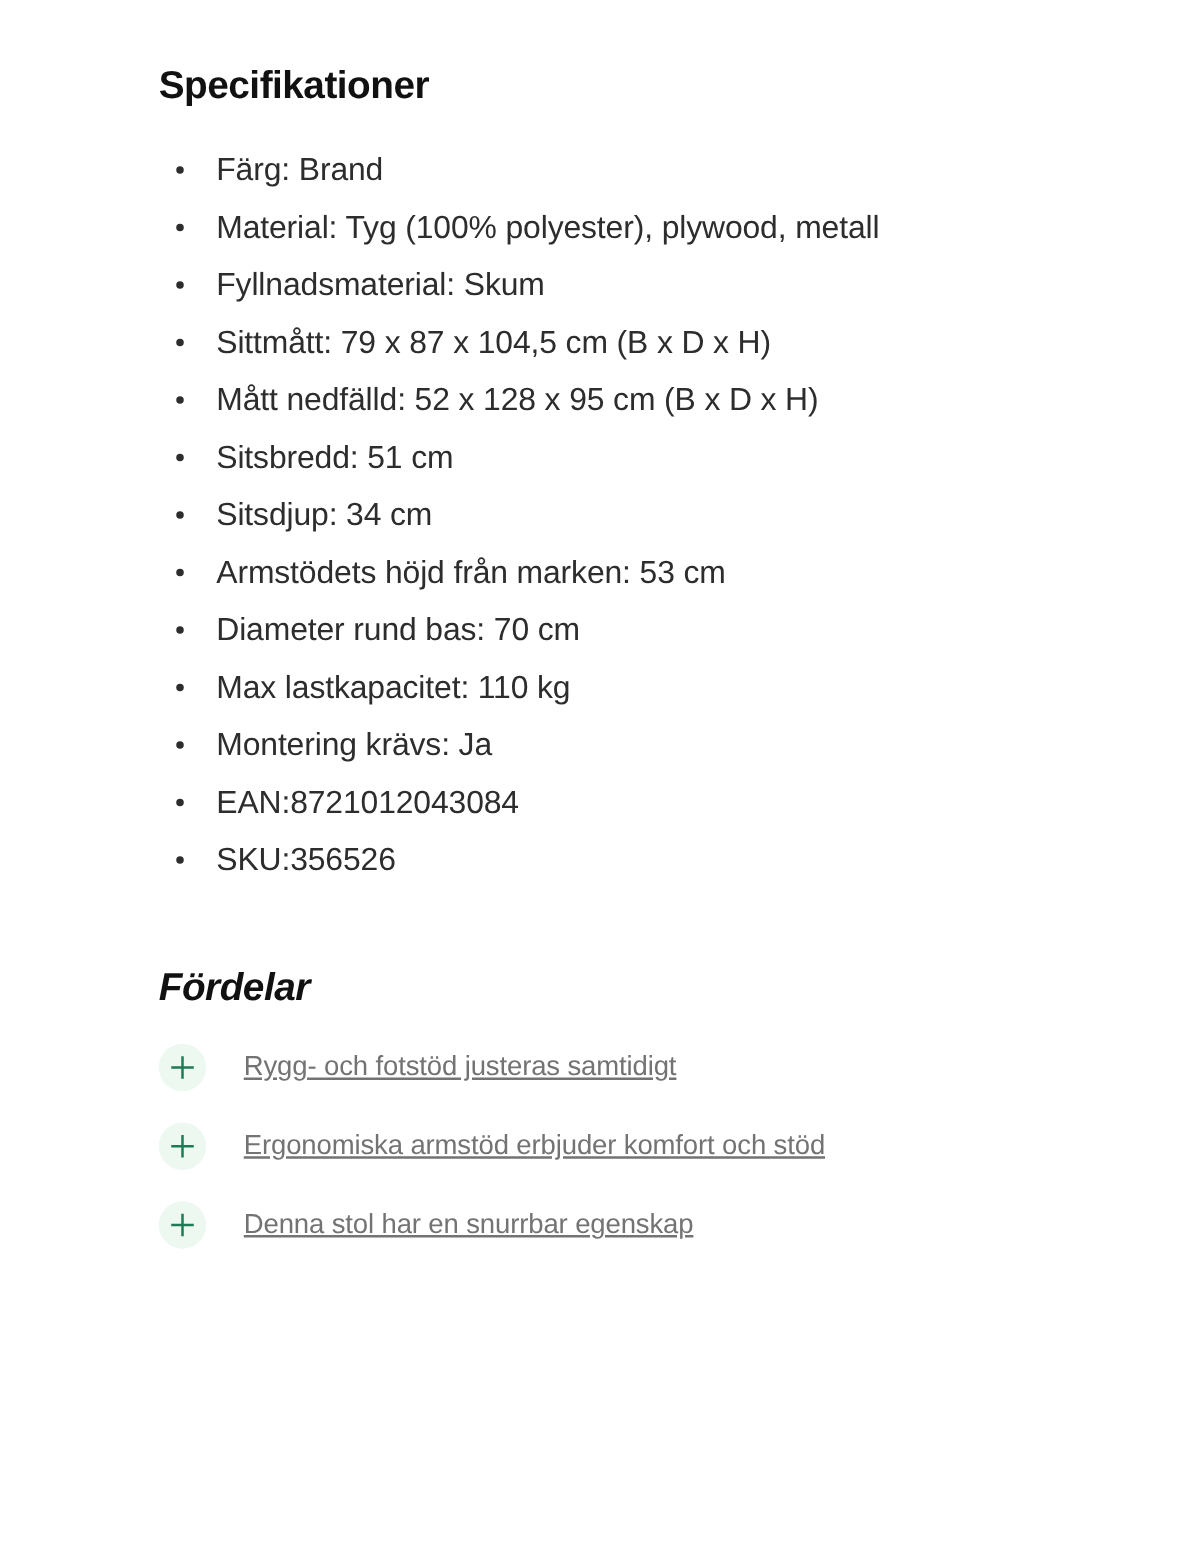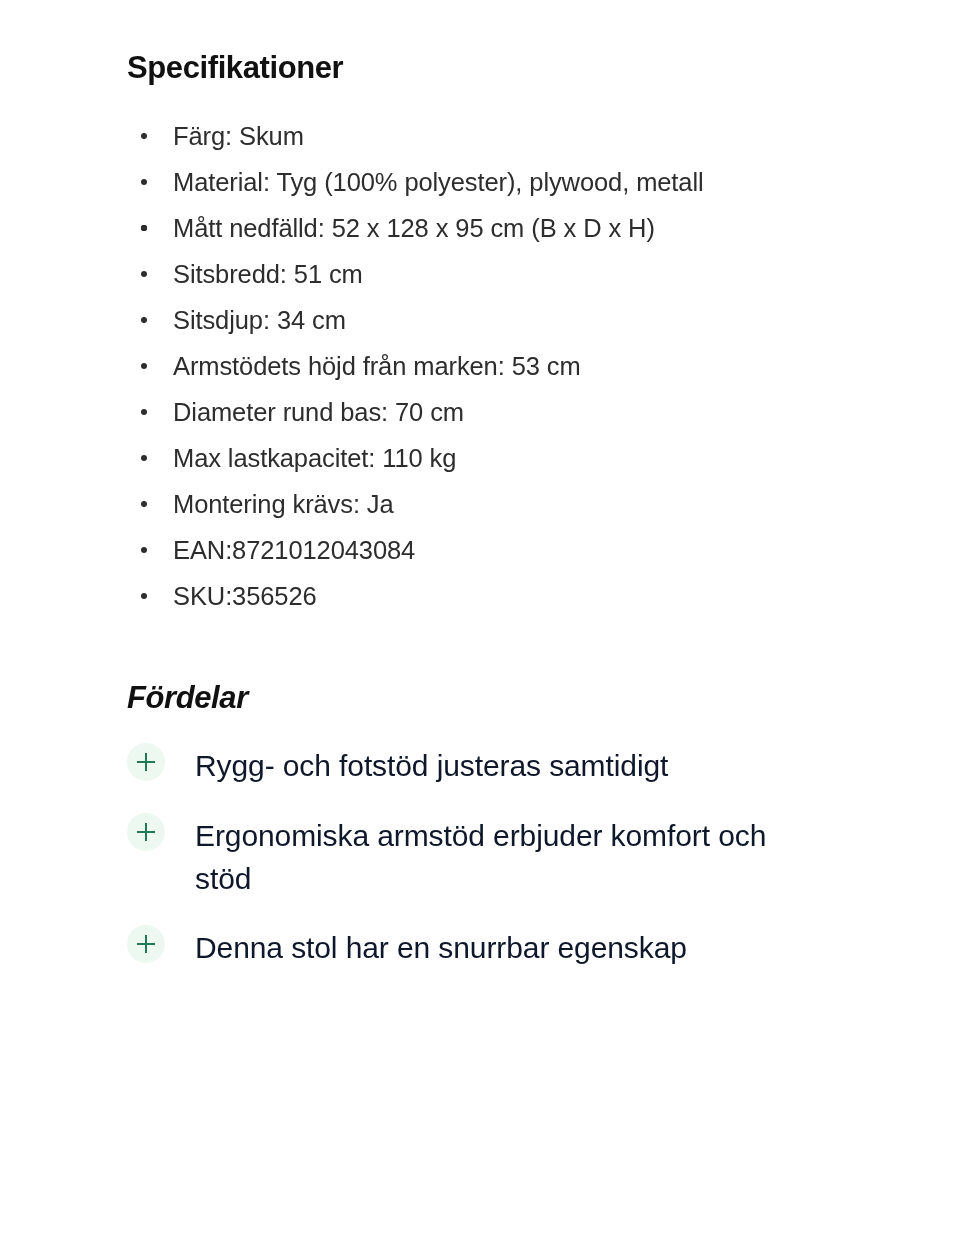--- a/index.html
+++ b/index.html
@@ -85,43 +85,44 @@
     height: 38px;
     border-radius: 50%;
     background: #edf8f1;
     display: flex;
     align-items: center;
     justify-content: center;
     margin-top: 1px;
   }
   .benefit-icon svg { display: block; }
   .benefit-text {
-    font-size: 30px;
+    font-size: 22px;
     line-height: 1.42;
-    color: #0f172a;
+    color: #737373;
     letter-spacing: -0.1px;
     padding-left: 30px;
     padding-top: 3px;
+    text-decoration: underline;
   }
 </style>
 </head>
 <body>
 
 <div class="page">
 
   <section>
     <div id="spec-heading-wrap">
       <h2 class="section-heading">Specifikationer</h2>
     </div>
 
     <ul class="spec-list" id="spec-list">
-        <li class="spec-item"><span class="bullet"></span><span>Färg: Skum</span></li>
+        <li class="spec-item"><span class="bullet"></span><span>Färg: Brand</span></li>
         <li class="spec-item"><span class="bullet"></span><span>Material: Tyg (100% polyester), plywood, metall</span></li>
-        <li class="spec-item"><span class="bullet"></span></li>
-        <li class="spec-item"><span class="bullet"></span></li>
+        <li class="spec-item"><span class="bullet"></span><span>Fyllnadsmaterial: Skum</span></li>
+        <li class="spec-item"><span class="bullet"></span><span>Sittmått: 79 x 87 x 104,5 cm (B x D x H)</span></li>
         <li class="spec-item"><span class="bullet"></span><span>Mått nedfälld: 52 x 128 x 95 cm (B x D x H)</span></li>
         <li class="spec-item"><span class="bullet"></span><span>Sitsbredd: 51 cm</span></li>
         <li class="spec-item"><span class="bullet"></span><span>Sitsdjup: 34 cm</span></li>
         <li class="spec-item"><span class="bullet"></span><span>Armstödets höjd från marken: 53 cm</span></li>
         <li class="spec-item"><span class="bullet"></span><span>Diameter rund bas: 70 cm</span></li>
         <li class="spec-item"><span class="bullet"></span><span>Max lastkapacitet: 110 kg</span></li>
         <li class="spec-item"><span class="bullet"></span><span>Montering krävs: Ja</span></li>
         <li class="spec-item"><span class="bullet"></span><span>EAN:8721012043084</span></li>
         <li class="spec-item"><span class="bullet"></span><span>SKU:356526</span></li>
       </ul>

